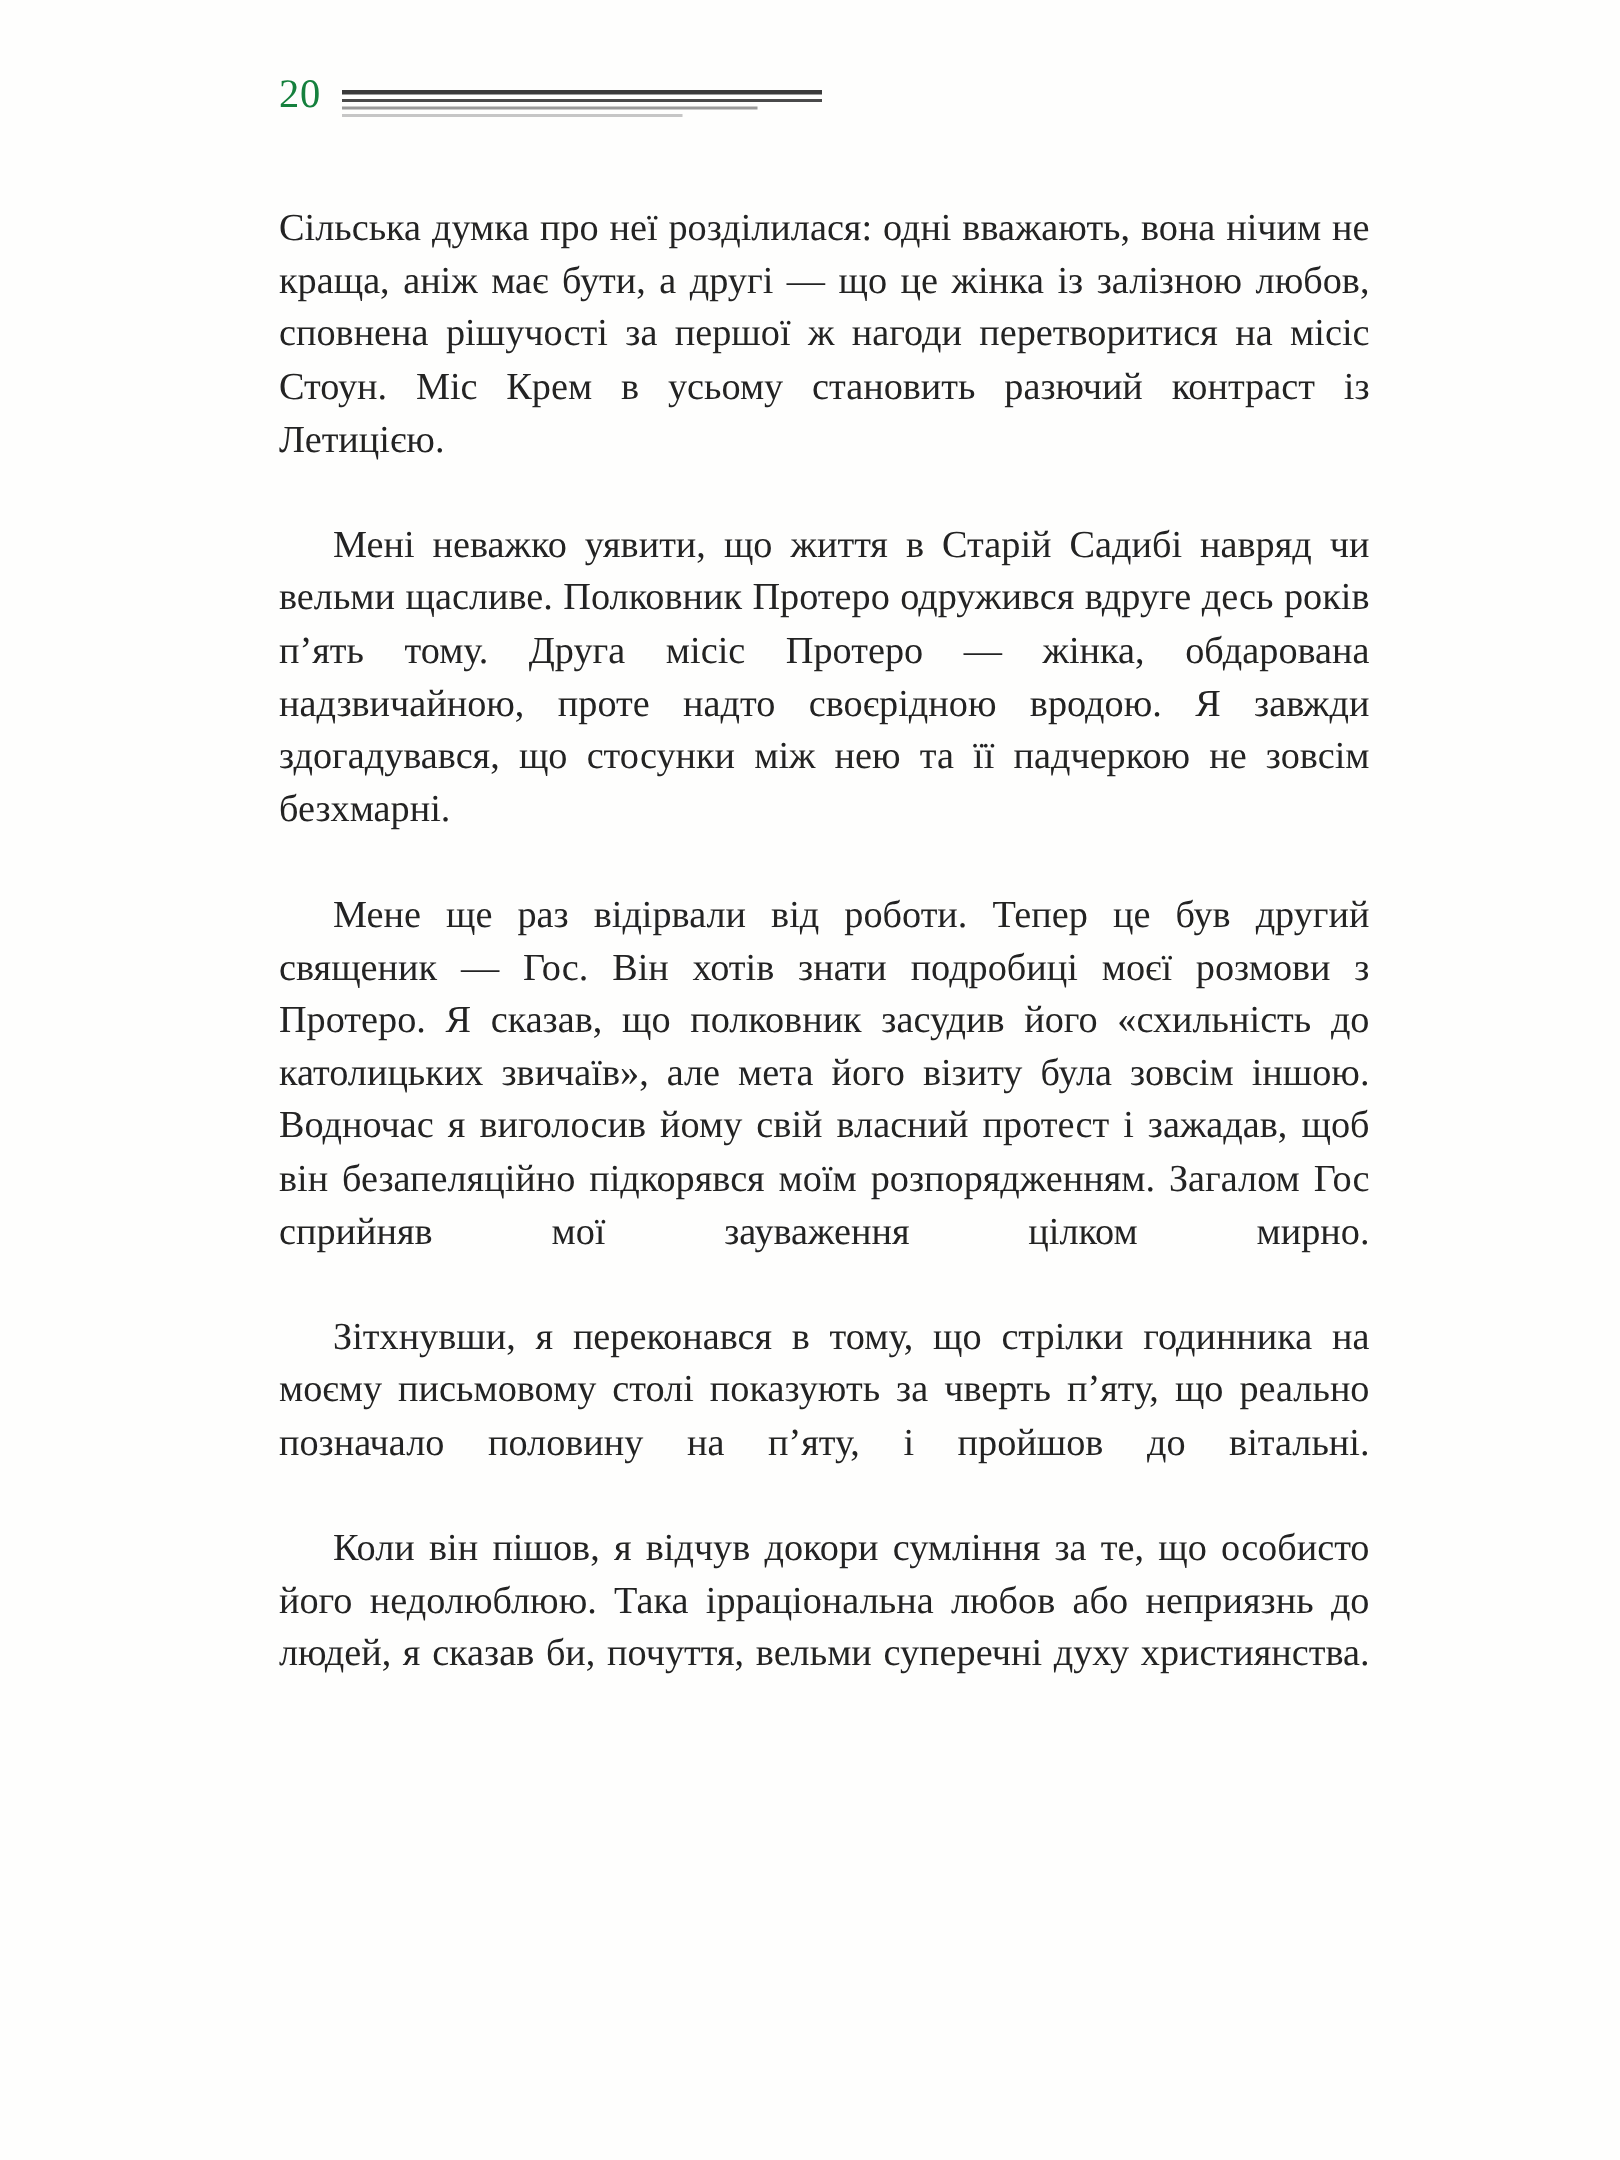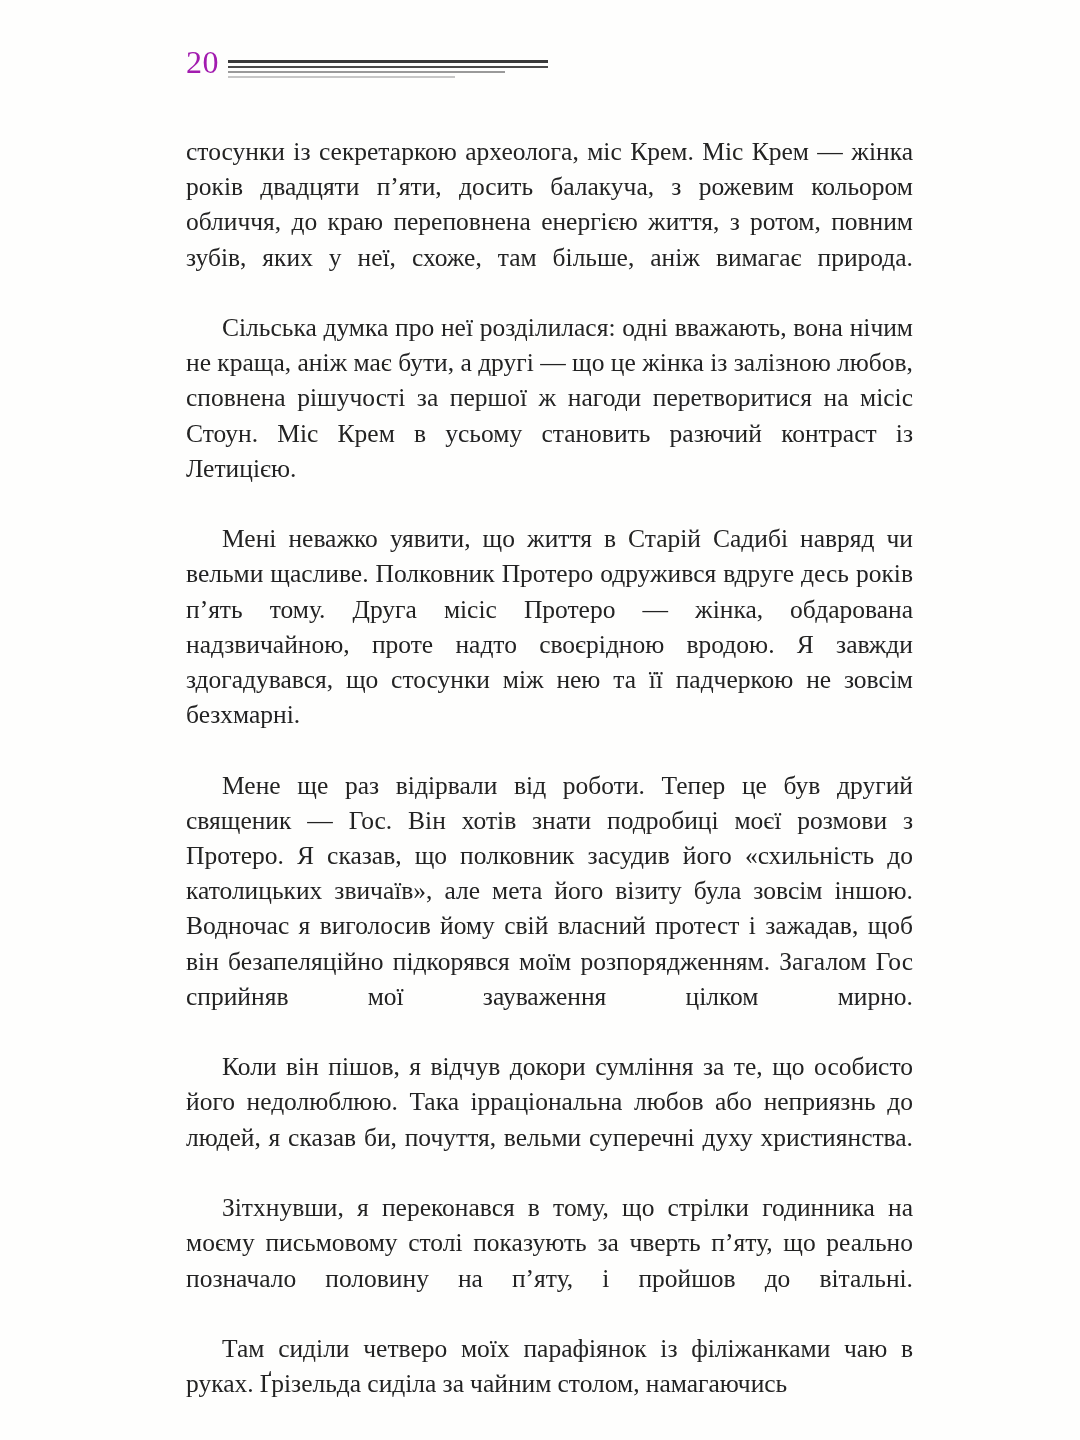--- a/index.html
+++ b/index.html
@@ -28,23 +28,23 @@
     top: 46px;
     width: 730px;
     height: 48px;
   }
 
   .folio {
     position: absolute;
     left: 0;
     top: 0;
     font-family: "Liberation Serif", "DejaVu Serif", serif;
-    font-size: 32px;
+    font-size: 27px;
     line-height: 32px;
-    color: #a21caf;
+    color: #15803d;
     letter-spacing: 0.5px;
   }
 
   .rules {
     position: absolute;
     left: 42px;
     top: 14px;
     width: 380px;
     height: 24px;
   }
@@ -120,22 +120,20 @@
     <div class="folio">20</div>
     <div class="rules">
       <div class="rule rule-1"></div>
       <div class="rule rule-2"></div>
       <div class="rule rule-3"></div>
       <div class="rule rule-4"></div>
     </div>
   </div>
 
   <div class="body-text">
-    <p class="para">стосунки із секретаркою археолога, міс Крем. Міс Крем — жінка років двадцяти п’яти, досить балакуча, з рожевим кольором обличчя, до краю переповнена енергією життя, з ротом, повним зубів, яких у неї, схоже, там більше, аніж вимагає природа.</p>
     <p class="para">Сільська думка про неї розділилася: одні вважають, вона нічим не краща, аніж має бути, а другі — що це жінка із залізною любов, сповнена рішучості за першої ж нагоди перетворитися на місіс Стоун. Міс Крем в усьому становить разючий контраст із Летицією.</p>
     <p class="para">Мені неважко уявити, що життя в Старій Садибі навряд чи вельми щасливе. Полковник Протеро одружився вдруге десь років п’ять тому. Друга місіс Протеро — жінка, обдарована надзвичайною, проте надто своєрідною вродою. Я завжди здогадувався, що стосунки між нею та її падчеркою не зовсім безхмарні.</p>
     <p class="para">Мене ще раз відірвали від роботи. Тепер це був другий священик — Гос. Він хотів знати подробиці моєї розмови з Протеро. Я сказав, що полковник засудив його «схильність до католицьких звичаїв», але мета його візиту була зовсім іншою. Водночас я виголосив йому свій власний протест і зажадав, щоб він безапеляційно підкорявся моїм розпорядженням. Загалом Гос сприйняв мої зауваження цілком мирно.</p>
+    <p class="para">Зітхнувши, я переконався в тому, що стрілки годинника на моєму письмовому столі показують за чверть п’яту, що реально позначало половину на п’яту, і пройшов до вітальні.</p>
     <p class="para">Коли він пішов, я відчув докори сумління за те, що особисто його недолюблюю. Така ірраціональна любов або неприязнь до людей, я сказав би, почуття, вельми суперечні духу християнства.</p>
-    <p class="para">Зітхнувши, я переконався в тому, що стрілки годинника на моєму письмовому столі показують за чверть п’яту, що реально позначало половину на п’яту, і пройшов до вітальні.</p>
-    <p class="para no-stretch">Там сиділи четверо моїх парафіянок із філіжанками чаю в руках. Ґрізельда сиділа за чайним столом, намагаючись</p>
   </div>
 
 </div>
 
 </body></html>

